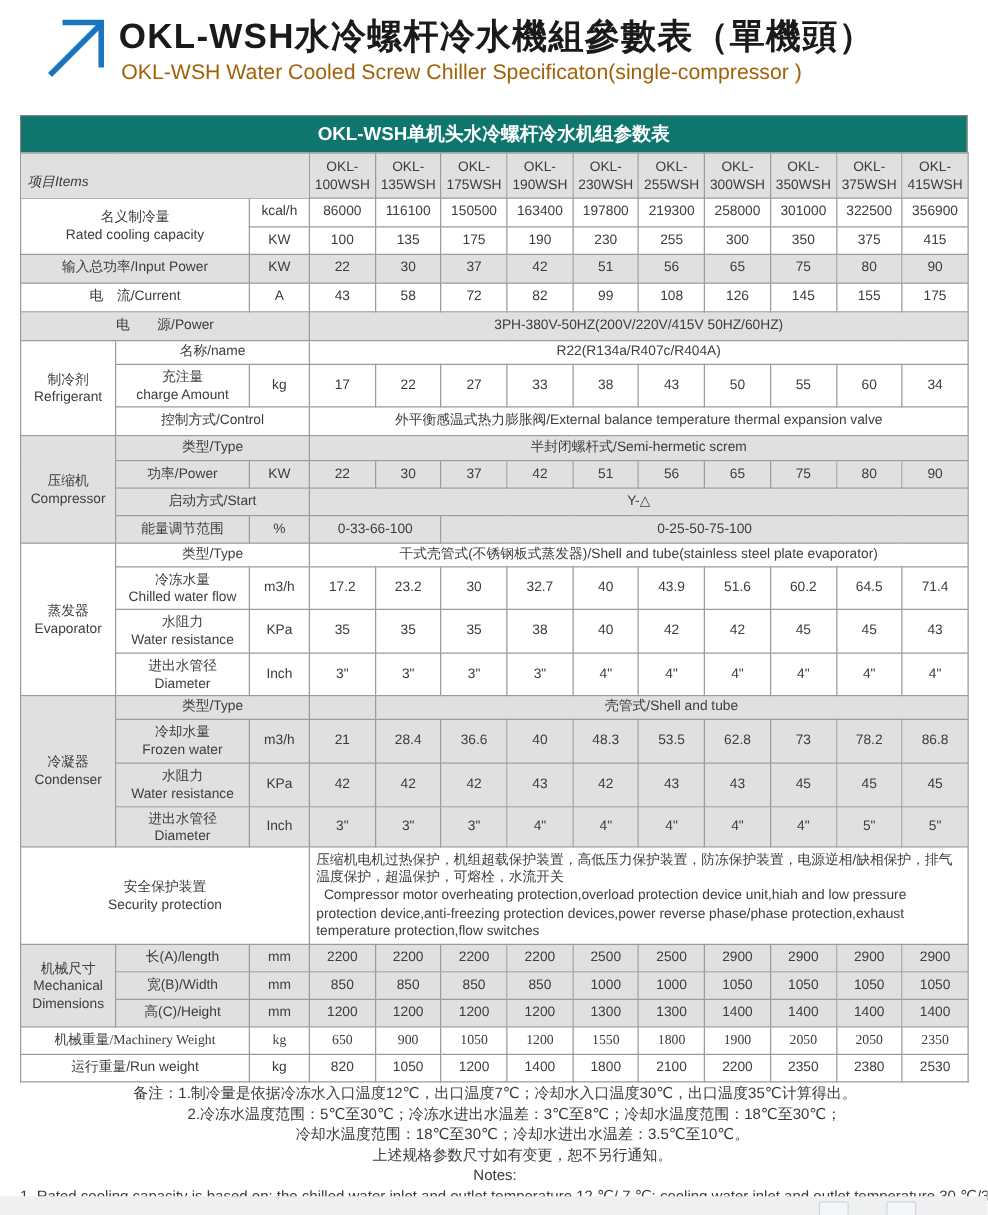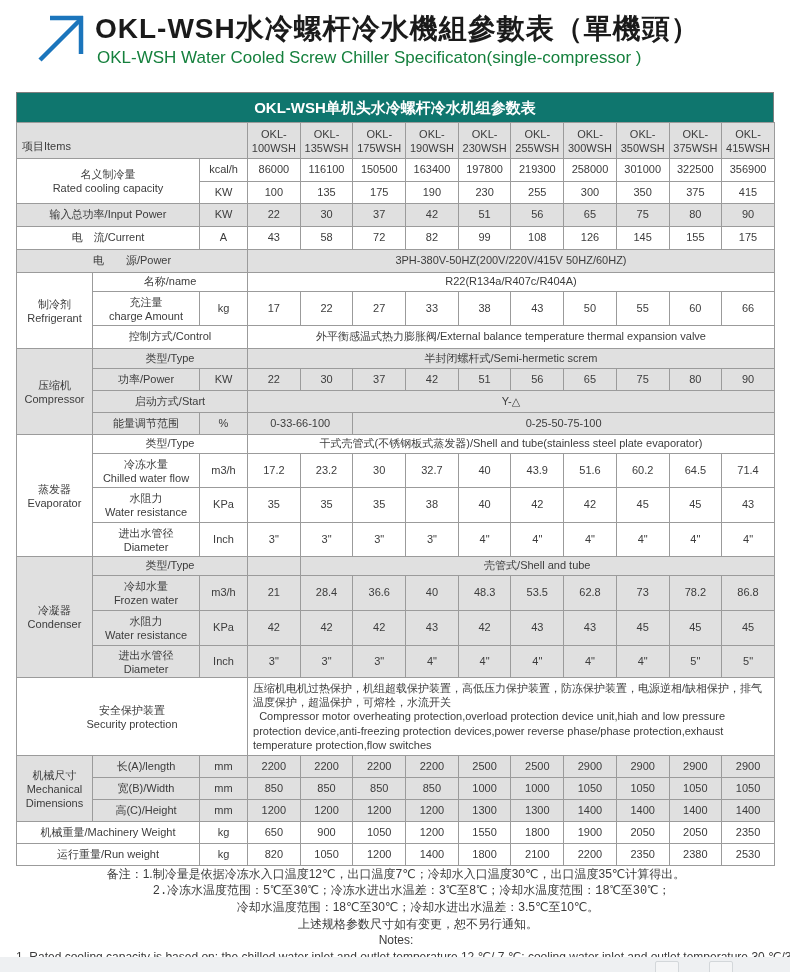--- a/index.html
+++ b/index.html
@@ -6,50 +6,50 @@
   html, body { background: #ffffff; }
   body { width: 790px; height: 972px; position: relative; overflow: hidden;
          font-family: "Liberation Sans", "DejaVu Sans", sans-serif; color: #3c3c3c; }
 
   
   .page-header { position: relative; height: 92px; padding-left: 30px; }
   .logo { position: absolute; left: 30px; top: 8px; }
   .title-cn { position: absolute; left: 95px; top: 10px; font-size: 28px;
               font-weight: bold; color: #1a1a1a; letter-spacing: 1px; white-space: nowrap; }
   .title-en { position: absolute; left: 97px; top: 48px; font-size: 17px;
-              color: #15803d; white-space: nowrap; }
+              color: #a16207; white-space: nowrap; }
 
   
   .table-wrap { position: absolute; left: 16px; top: 92px; width: 758px; }
   .banner { height: 30px; line-height: 30px; text-align: center; background: #0f766e;
             color: #ffffff; font-size: 15px; font-weight: bold;
             border: 1px solid #7f7f7f; border-bottom: none; }
   table.spec { border-collapse: collapse; table-layout: fixed; width: 758px;
                font-size: 11px; border: 1px solid #7f7f7f; }
   td { border: 1px solid #9b9b9b; text-align: center; vertical-align: middle;
        padding: 1px 2px; line-height: 1.25; overflow: hidden; }
   tr.rw td { background: #ffffff; }
   tr.rg td { background: #e0e0e0; }
   .ln { display: block; }
   .k-g .ln, .k-l .ln { line-height: 14px; }
   .k-x { text-align: left; padding: 3px 6px 3px 5px; line-height: 14.2px; }
   .k-x .ln { white-space: pre-wrap; }
   .k-m .ln { line-height: 14px; }
   .k-diag { position: relative; padding: 0;
             background-image: linear-gradient(to bottom right,
               transparent calc(50% - 0.7px), #9b9b9b calc(50% - 0.7px),
-              #9b9b9b calc(50% + 0.7px), transparent calc(50% + 0.7px)); }
+              #9b9b9b calc(50% + 0.7px), transparent calc(50% + 0.7px)); font-style: italic; }
   .diag-items { position: absolute; left: 5px; bottom: 4px; }
   .diag-model { position: absolute; right: 8px; top: 50%; transform: translateY(-50%); margin-top: 48px; }
 
   
   .notes { position: absolute; left: 16px; top: 866px; width: 760px;
            font-size: 12px; line-height: 16.5px; color: #3a3a3a; }
   .note-line { white-space: nowrap; text-align: center; }
-  .ind1 { padding-left: 31px; font-family: Liberation Mono, monospace; }
+  .ind1 { padding-left: 31px; }
   .ind2 { padding-left: 44px; }
 
   
   .footer-band { position: absolute; left: 0; bottom: 0; width: 790px; height: 15px;
                  background: #eef0f2; }
   .ghost-btn { position: absolute; top: 4px; width: 24px; height: 14px;
                border: 1px solid #d3d7da; border-radius: 2px; background: #f4f5f6; }
   .ghost-btn.b1 { left: 655px; }
   .ghost-btn.b2 { left: 709px; }
 </style>
@@ -209,21 +209,21 @@
           <td class="k-u">kg</td>
           <td class="k-d">17</td>
           <td class="k-d">22</td>
           <td class="k-d">27</td>
           <td class="k-d">33</td>
           <td class="k-d">38</td>
           <td class="k-d">43</td>
           <td class="k-d">50</td>
           <td class="k-d">55</td>
           <td class="k-d">60</td>
-          <td class="k-d">66</td>
+          <td class="k-d">34</td>
         </tr>
         <tr class="rw" style="height: 23px;">
           <td colspan="2" class="k-l">控制方式/Control</td>
           <td colspan="10" class="k-s">外平衡感温式热力膨胀阀/External balance temperature thermal expansion valve</td>
         </tr>
         <tr class="rg" style="height: 20px;">
           <td rowspan="4" class="k-g">
             <span class="ln">压缩机</span>
             <span class="ln">Compressor</span>
           </td>
@@ -423,21 +423,21 @@
           <td class="k-d">1200</td>
           <td class="k-d">1200</td>
           <td class="k-d">1200</td>
           <td class="k-d">1300</td>
           <td class="k-d">1300</td>
           <td class="k-d">1400</td>
           <td class="k-d">1400</td>
           <td class="k-d">1400</td>
           <td class="k-d">1400</td>
         </tr>
-        <tr class="rw" style="height: 22px;">
+        <tr class="rw" style="height: 22px; font-family: Liberation Serif, serif;">
           <td colspan="2" class="k-l">机械重量/Machinery Weight</td>
           <td class="k-u">kg</td>
           <td class="k-d">650</td>
           <td class="k-d">900</td>
           <td class="k-d">1050</td>
           <td class="k-d">1200</td>
           <td class="k-d">1550</td>
           <td class="k-d">1800</td>
           <td class="k-d">1900</td>
           <td class="k-d">2050</td>

